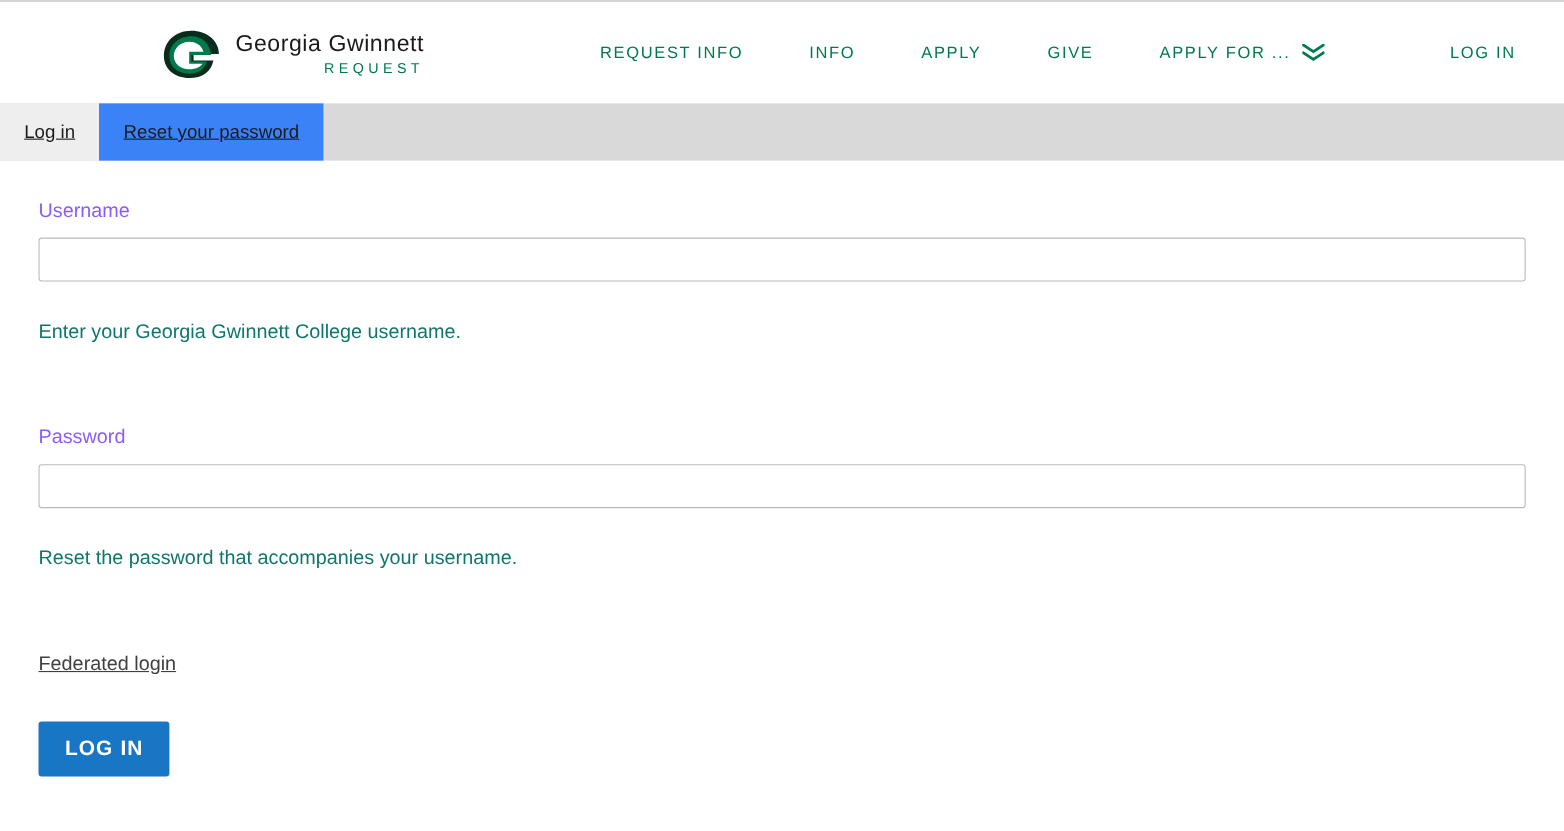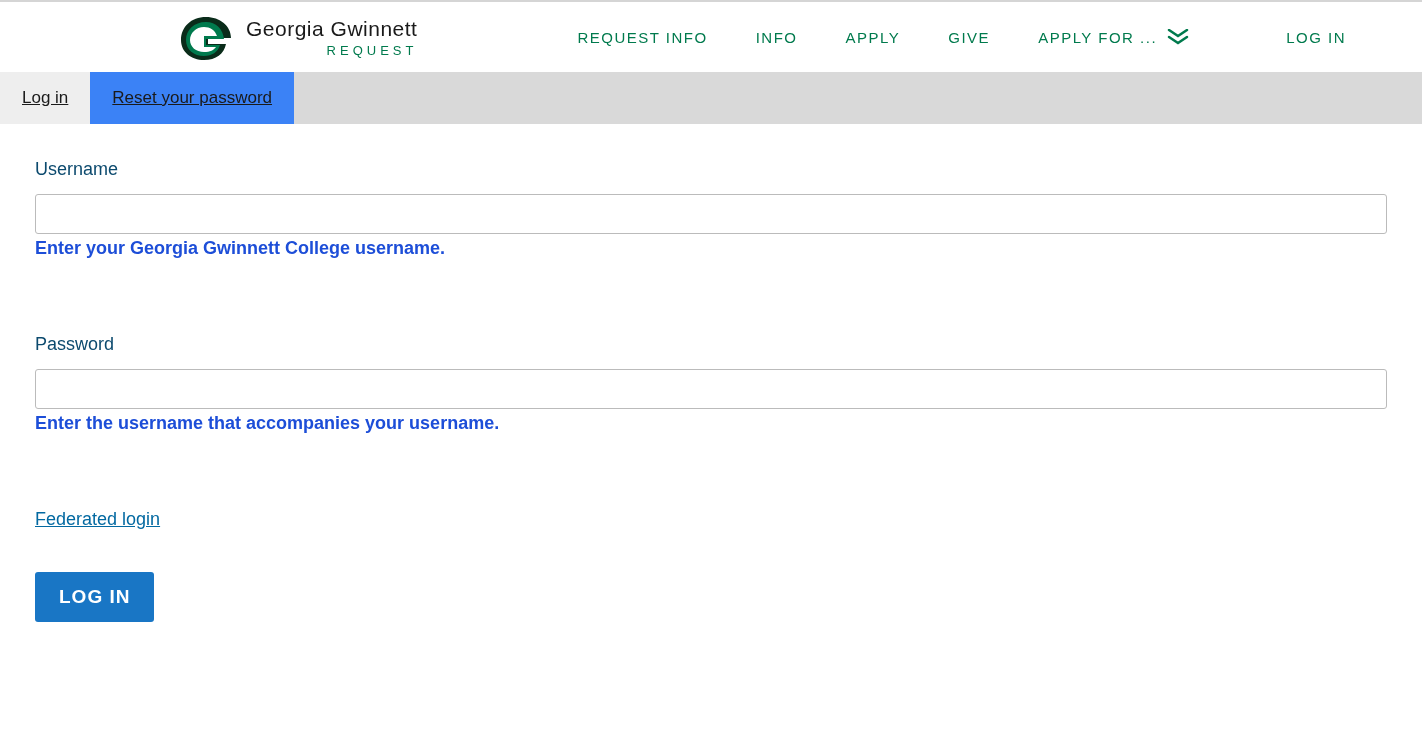--- a/index.html
+++ b/index.html
@@ -15,22 +15,22 @@
     }
     
     .top-border {
       height: 2px;
       background: #d5d5d5;
     }
     
     .header {
       display: flex;
       align-items: center;
-      padding: 0 46px;
-      height: 70px;
+      padding: 0 14px;
+      height: 92px;
       background: #fff;
     }
     
     .logo-area {
       display: flex;
       align-items: center;
       margin-left: 130px;
       margin-right: 80px;
     }
     
@@ -59,21 +59,21 @@
       text-align: right;
       margin-top: 2px;
       font-weight: 500;
     }
     
     .nav {
       display: flex;
       align-items: center;
       flex: 1;
       justify-content: flex-start;
-      gap: 48px;
+      gap: 60px;
       padding-left: 80px;
     }
     
     .nav-item {
       color: #007a4d;
       font-size: 15px;
       letter-spacing: 1.5px;
       text-decoration: none;
       cursor: pointer;
       font-weight: 400;
@@ -116,45 +116,45 @@
       padding: 35px 35px 35px 35px;
     }
     
     .field-group {
       margin-bottom: 75px;
     }
     
     .field-label {
       display: block;
       font-size: 18px;
-      color: #0c4a6e;
+      color: #8b5cf6;
       margin-bottom: 14px;
       font-weight: 400;
     }
     
     .field-input {
       width: 100%;
       height: 40px;
       border: 1px solid #bbb;
       border-radius: 3px;
       padding: 8px 12px;
       font-size: 16px;
       background: #fff;
     }
     
     .field-help {
       font-size: 18px;
-      color: #1d4ed8;
-      margin-top: 4px;
-      font-weight: 700;
+      color: #0f766e;
+      margin-top: 35px;
+      font-weight: 400;
     }
     
     .federated-link {
       display: inline-block;
-      color: #0369a1;
+      color: #404040;
       font-size: 18px;
       text-decoration: underline;
       cursor: pointer;
       margin-bottom: 42px;
     }
     
     .submit-btn {
       background: #1976c5;
       color: #fff;
       border: none;
@@ -208,21 +208,21 @@
 <div class="form-container">
   <div class="field-group">
     <label class="field-label">Username</label>
     <input type="text" class="field-input" style="">
     <div class="field-help">Enter your Georgia Gwinnett College username.</div>
   </div>
   
   <div class="field-group">
     <label class="field-label">Password</label>
     <input type="password" class="field-input" style="">
-    <div class="field-help">Enter the username that accompanies your username.</div>
+    <div class="field-help">Reset the password that accompanies your username.</div>
   </div>
   
   <a class="federated-link">Federated login</a>
   
   <div>
     <button class="submit-btn">LOG IN</button>
   </div>
 </div>
 
 </body></html>

